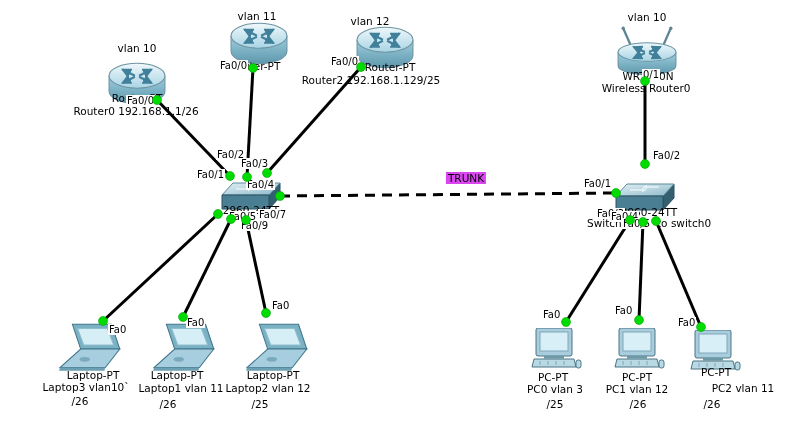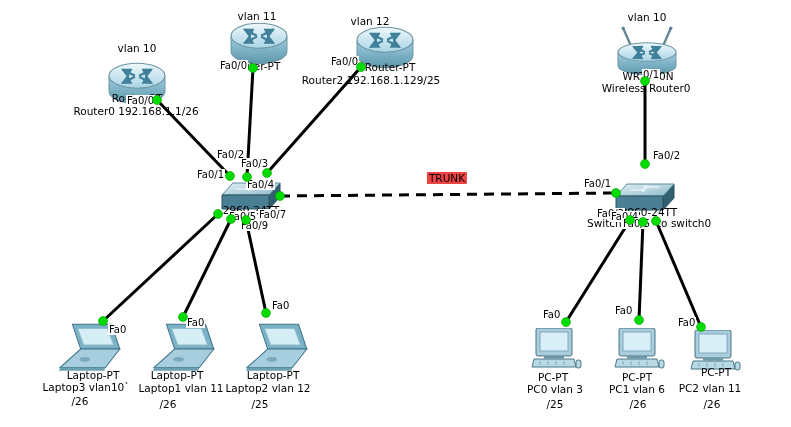--- a/index.html
+++ b/index.html
@@ -1,21 +1,21 @@
 <!DOCTYPE html>
 <html><head>
 <meta charset="utf-8">
 <style>
   html,body{margin:0;padding:0;background:#ffffff;}
   #canvas{position:relative;width:791px;height:427px;background:#ffffff;overflow:hidden;
           font-family:"DejaVu Sans","Liberation Sans",sans-serif;}
   .dev{position:absolute;z-index:2;}
   .lbl{position:absolute;z-index:3;font-size:10.5px;color:#000;white-space:nowrap;line-height:12px;}
   .lbl.c{transform:translateX(-50%);}
-  .lbl.bg{background:#ef4444;padding:0 2px;}
+  .lbl.bg{background:#d946ef;padding:0 2px;margin-left:19px;}
   .links{position:absolute;left:0;top:0;z-index:4;pointer-events:none;}
   .port{position:absolute;z-index:5;font-size:10px;color:#000;background:#ffffff;
         padding:0 1px;white-space:nowrap;line-height:11px;}
   .dots{position:absolute;left:0;top:0;z-index:6;pointer-events:none;}
 </style>
 </head>
 <body>
 
 <div id="canvas">
 
@@ -215,23 +215,23 @@
 
   <div class="lbl c" style="left:86px;top:381px">Laptop3 vlan10`</div>
   <div class="lbl c" style="left:80px;top:395px">/26</div>
   <div class="lbl c" style="left:181px;top:382px">Laptop1 vlan 11</div>
   <div class="lbl c" style="left:168px;top:398px">/26</div>
   <div class="lbl c" style="left:268px;top:382px">Laptop2 vlan 12</div>
   <div class="lbl c" style="left:260px;top:398px">/25</div>
 
   <div class="lbl c" style="left:555px;top:383px">PC0 vlan 3</div>
   <div class="lbl c" style="left:555px;top:398px">/25</div>
-  <div class="lbl c" style="left:637px;top:383px">PC1 vlan 6</div>
+  <div class="lbl c" style="left:637px;top:383px">PC1 vlan 12</div>
   <div class="lbl c" style="left:638px;top:398px">/26</div>
-  <div class="lbl c" style="left:710px;top:382px">PC2 vlan 11</div>
+  <div class="lbl c" style="left:743px;top:382px">PC2 vlan 11</div>
   <div class="lbl c" style="left:712px;top:398px">/26</div>
 
   <div class="port" style="left:126px;top:95px">Fa0/0</div>
   <div class="port" style="left:219px;top:60px">Fa0/0</div>
   <div class="port" style="left:330px;top:56px">Fa0/0</div>
   <div class="port" style="left:642px;top:69px">0/1</div>
 
   <div class="port" style="left:196px;top:169px">Fa0/1</div>
   <div class="port" style="left:216px;top:149px">Fa0/2</div>
   <div class="port" style="left:240px;top:158px">Fa0/3</div>

